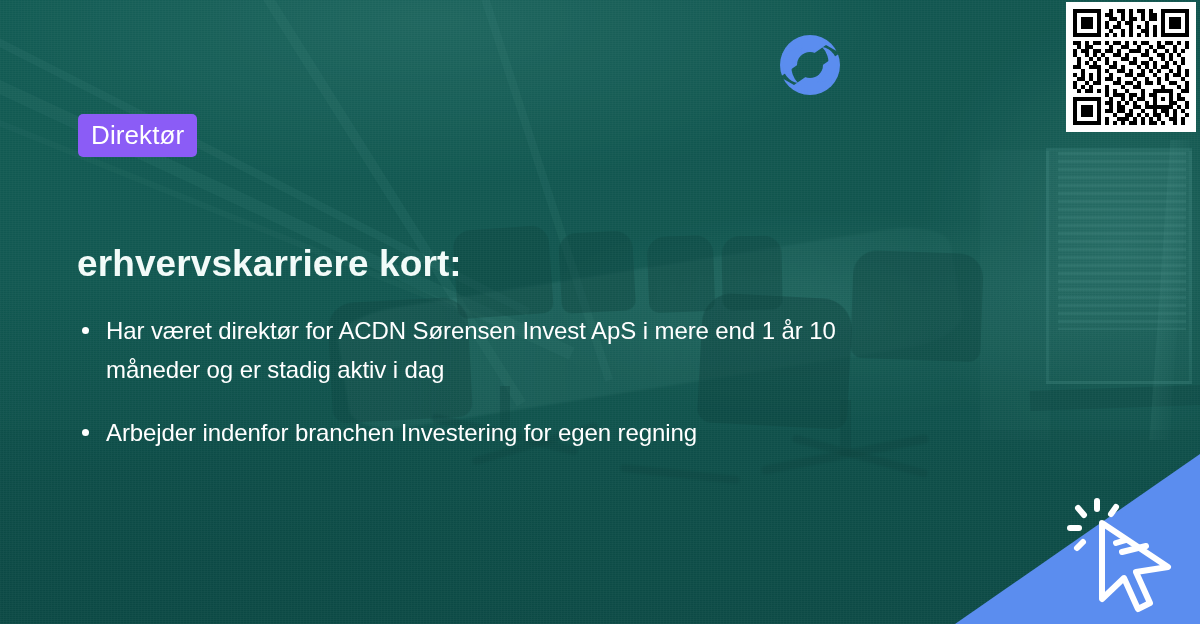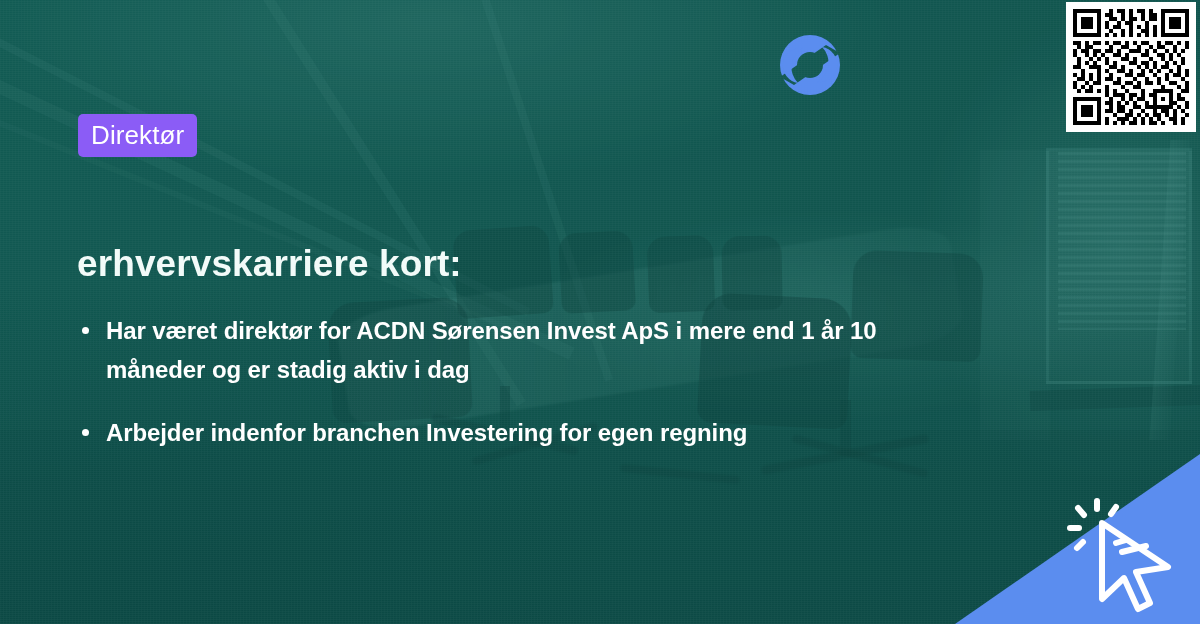--- a/index.html
+++ b/index.html
@@ -162,21 +162,21 @@
     margin-top:32px;
   }
 
   .bullets{
     position:absolute; left:78px; top:312px; width:830px;
   }
   .bullet{
     position:relative;
     color:#ffffff;
     font-size:24px;
-    font-weight:bold;
+    font-weight:normal;
     line-height:1.62;
     padding-left:28px;
     margin-bottom:24px;
     letter-spacing:-.1px;
   }
   .bullet:last-child{ margin-bottom:12px; }
   .dot{
     position:absolute; left:4px; top:15px;
     width:7px; height:7px; border-radius:50%;
     background:#ffffff;

